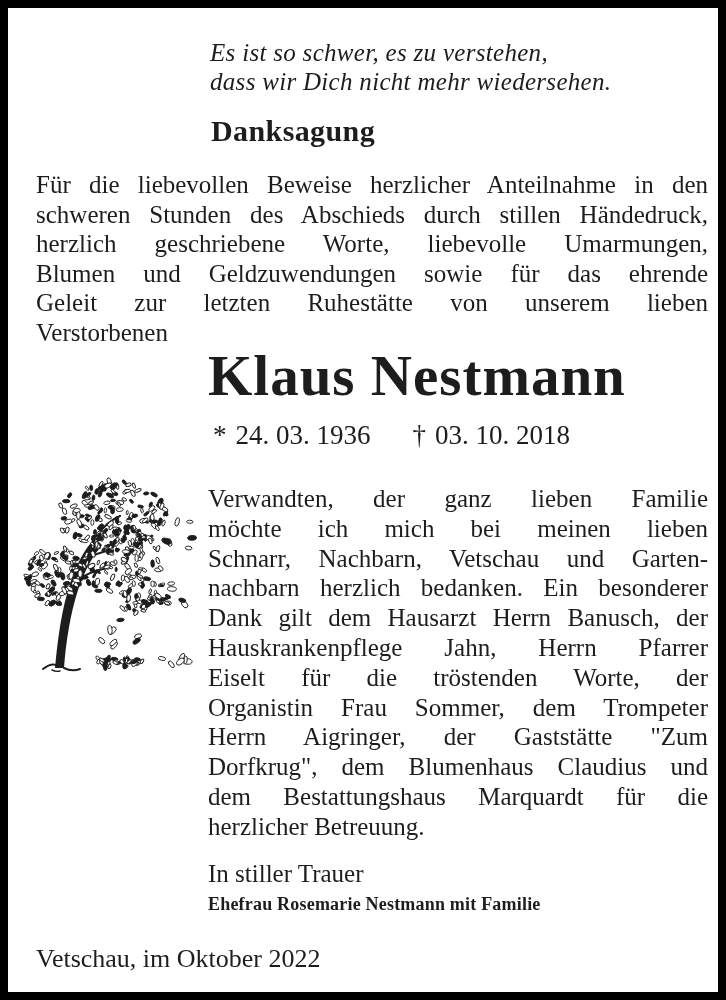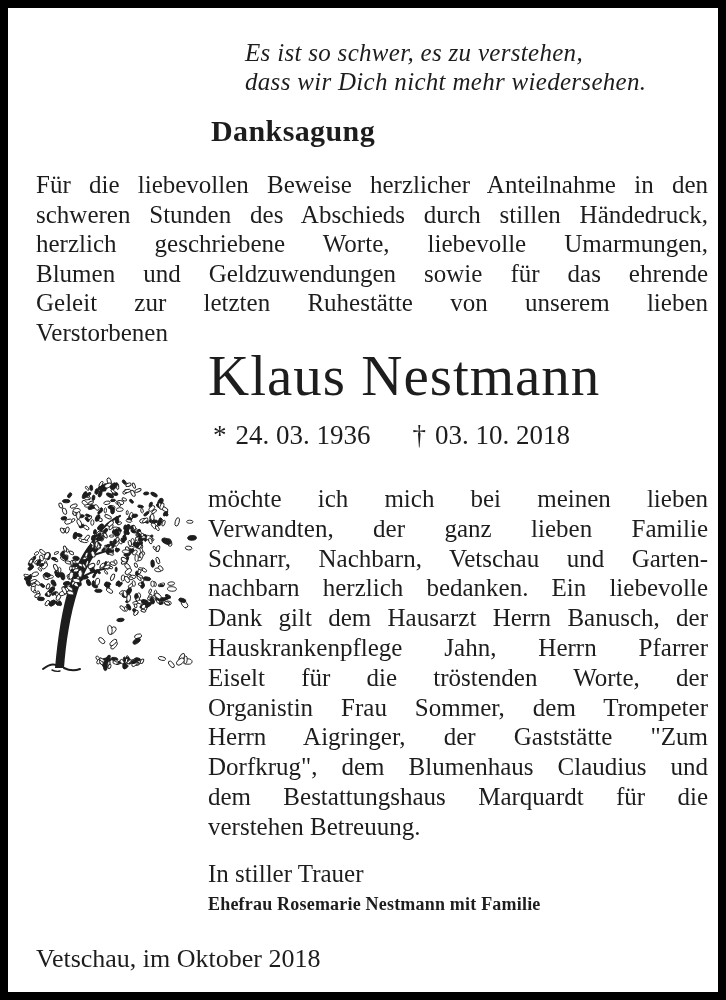--- a/index.html
+++ b/index.html
@@ -10,33 +10,33 @@
     background:#ffffff;
     border:8px solid #000;
     overflow:hidden;
     font-family:"Liberation Serif","DejaVu Serif",serif;
     color:#1d1d1d;
   }
   .abs{position:absolute;}
   #quote{left:202px;top:30px;font-style:italic;font-size:25px;line-height:29px;letter-spacing:.3px;}
   #heading{left:203px;top:106px;font-weight:bold;font-size:30px;letter-spacing:.4px;}
   #intro{left:28px;top:162px;width:672px;font-size:25px;line-height:29.5px;}
-  #name{left:200px;top:338px;font-weight:normal;font-size:57px;line-height:1.05;letter-spacing:1px;white-space:nowrap;}
+  #name{left:200px;top:338px;font-weight:bold;font-size:57px;line-height:1.05;letter-spacing:1px;white-space:nowrap;}
   #dates{left:205px;top:412px;font-size:27px;display:flex;align-items:baseline;}
   #dates .grp{display:flex;align-items:baseline;}
   #dates .sym{margin-right:9px;}
   #dates .grp+.grp{margin-left:42px;}
   #tree{left:14px;top:458px;width:182px;height:208px;}
   #thanks{left:200px;top:476px;width:500px;font-size:25px;line-height:29.8px;}
   #closing{left:200px;top:852px;font-size:25px;}
   #signature{left:200px;top:886px;font-size:18px;font-weight:bold;letter-spacing:.2px;}
   #placedate{left:28px;top:936px;font-size:26px;}
   .jline{text-align:justify;text-align-last:justify;text-justify:inter-word;}
   .jline:last-child{text-align-last:left;}
-  .qline{text-align:left;margin-left:35px;}
+  .qline{text-align:left;}
   svg{display:block;}
 </style>
 </head>
 <body>
 
 <div id="page">
 
   <div id="quote" class="abs">
       <div class="qline">Es ist so schwer, es zu verstehen,</div>
       <div class="qline">dass wir Dich nicht mehr wiedersehen.</div>
@@ -550,33 +550,33 @@
         <ellipse cx="159.64075764548033" cy="191.6589550971985" rx="4.654514242708683" ry="2.0521635688404705" transform="rotate(117.6 159.6 191.7)" fill="#ffffff" stroke="#1d1d1d" stroke-width="0.9"></ellipse>
         <ellipse cx="149.39487969409674" cy="198.34200869803317" rx="3.915397809818387" ry="1.9804102826908312" transform="rotate(49.9 149.4 198.3)" fill="#ffffff" stroke="#1d1d1d" stroke-width="0.9"></ellipse>
         <ellipse cx="165.29158297367394" cy="195.4391122793313" rx="4.787833211943507" ry="2.7836067303637906" transform="rotate(4.2 165.3 195.4)" fill="#ffffff" stroke="#1d1d1d" stroke-width="0.9"></ellipse>
         <ellipse cx="163.63230096781626" cy="193.83827451756224" rx="3.8885436341166497" ry="1.670389132099951" transform="rotate(94.5 163.6 193.8)" fill="#ffffff" stroke="#1d1d1d" stroke-width="0.9"></ellipse>
         <ellipse cx="139.96445308811963" cy="192.49867154448293" rx="3.7246256712824106" ry="1.851236898390398" transform="rotate(12.0 140.0 192.5)" fill="#ffffff" stroke="#1d1d1d" stroke-width="0.9"></ellipse>
         <ellipse cx="158.39675191231072" cy="195.6133915639948" rx="4.595254340767861" ry="2.571460185084297" transform="rotate(140.4 158.4 195.6)" fill="#ffffff" stroke="#1d1d1d" stroke-width="0.9"></ellipse>
       </svg>
   </div>
 
   <div id="thanks" class="abs">
+      <div class="jline">Verwandten, der ganz lieben Familie</div>
       <div class="jline">möchte ich mich bei meinen lieben</div>
-      <div class="jline">Verwandten, der ganz lieben Familie</div>
       <div class="jline">Schnarr, Nachbarn, Vetschau und Garten-</div>
-      <div class="jline">nachbarn herzlich bedanken. Ein liebevolle</div>
+      <div class="jline">nachbarn herzlich bedanken. Ein besonderer</div>
       <div class="jline">Dank gilt dem Hausarzt Herrn Banusch, der</div>
       <div class="jline">Hauskrankenpflege Jahn, Herrn Pfarrer</div>
       <div class="jline">Eiselt für die tröstenden Worte, der</div>
       <div class="jline">Organistin Frau Sommer, dem Trompeter</div>
       <div class="jline">Herrn Aigringer,  der Gaststätte "Zum</div>
       <div class="jline">Dorfkrug", dem Blumenhaus Claudius und</div>
       <div class="jline">dem Bestattungshaus Marquardt für die</div>
-      <div class="jline">verstehen Betreuung.</div>
+      <div class="jline">herzlicher Betreuung.</div>
     </div>
 
   <div id="closing" class="abs">In stiller Trauer</div>
 
   <div id="signature" class="abs">Ehefrau Rosemarie Nestmann mit Familie</div>
 
-  <div id="placedate" class="abs">Vetschau, im Oktober 2018</div>
+  <div id="placedate" class="abs">Vetschau, im Oktober 2022</div>
 
 </div>
 
 </body></html>

